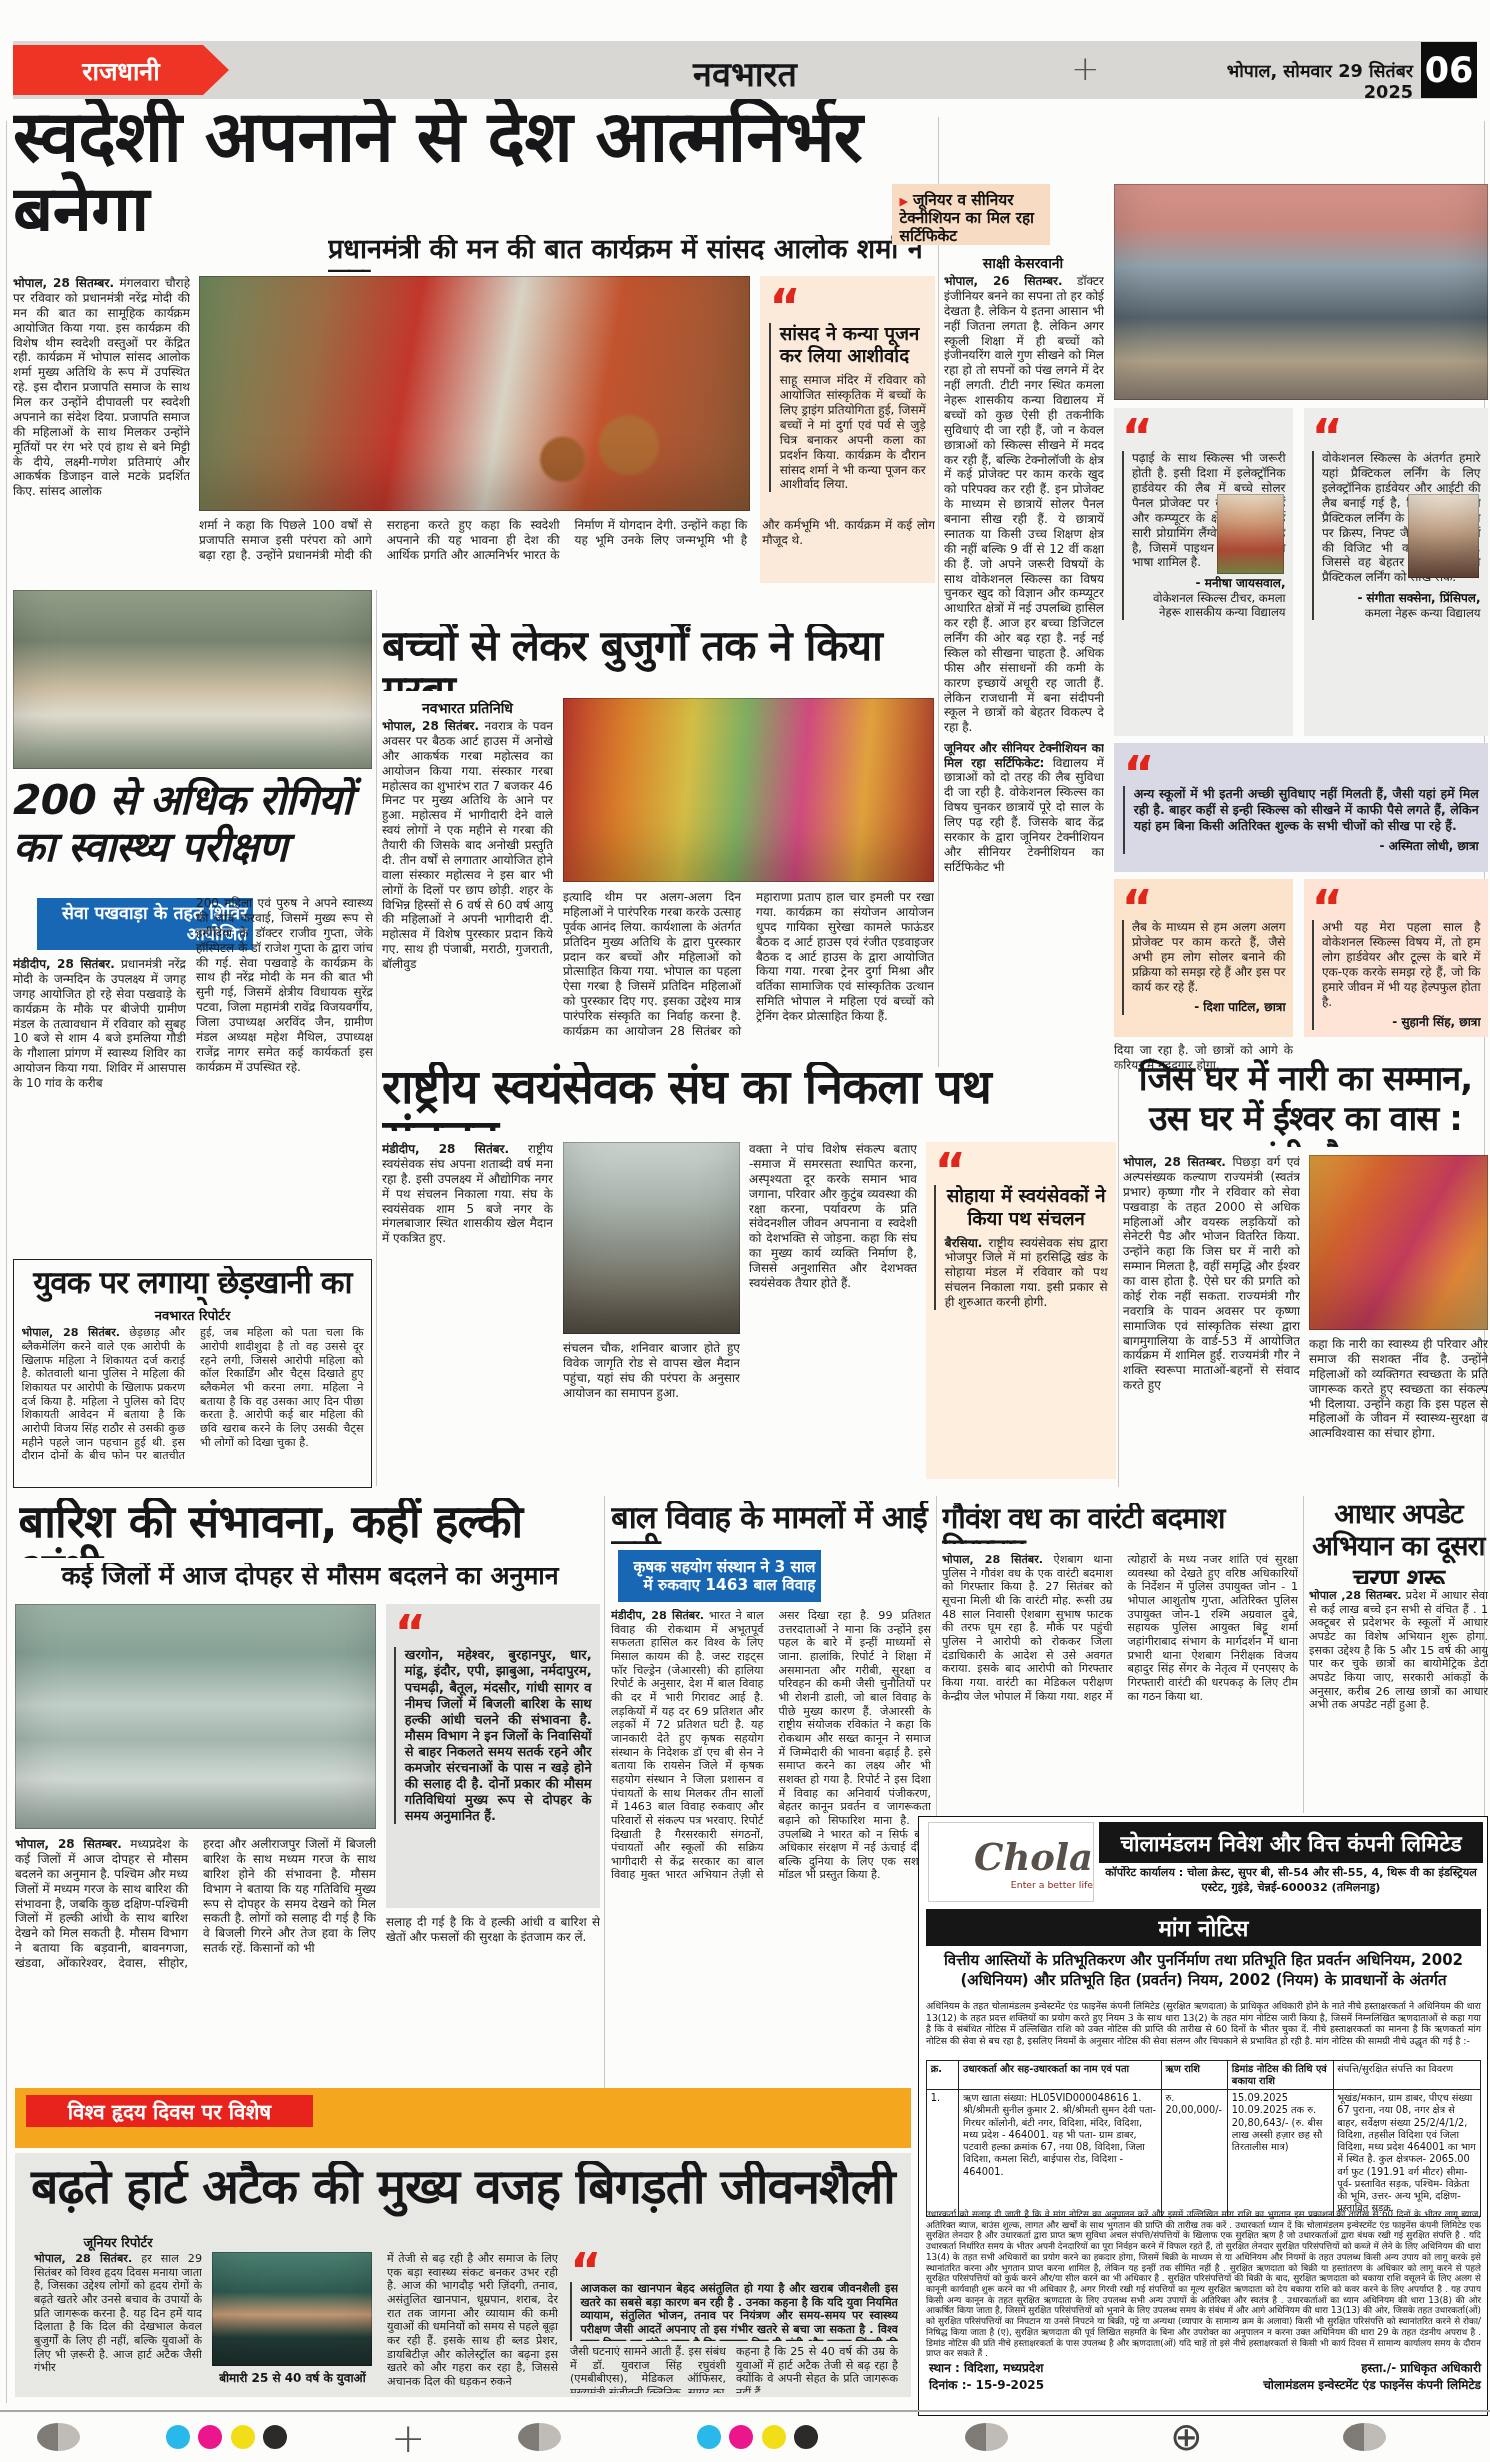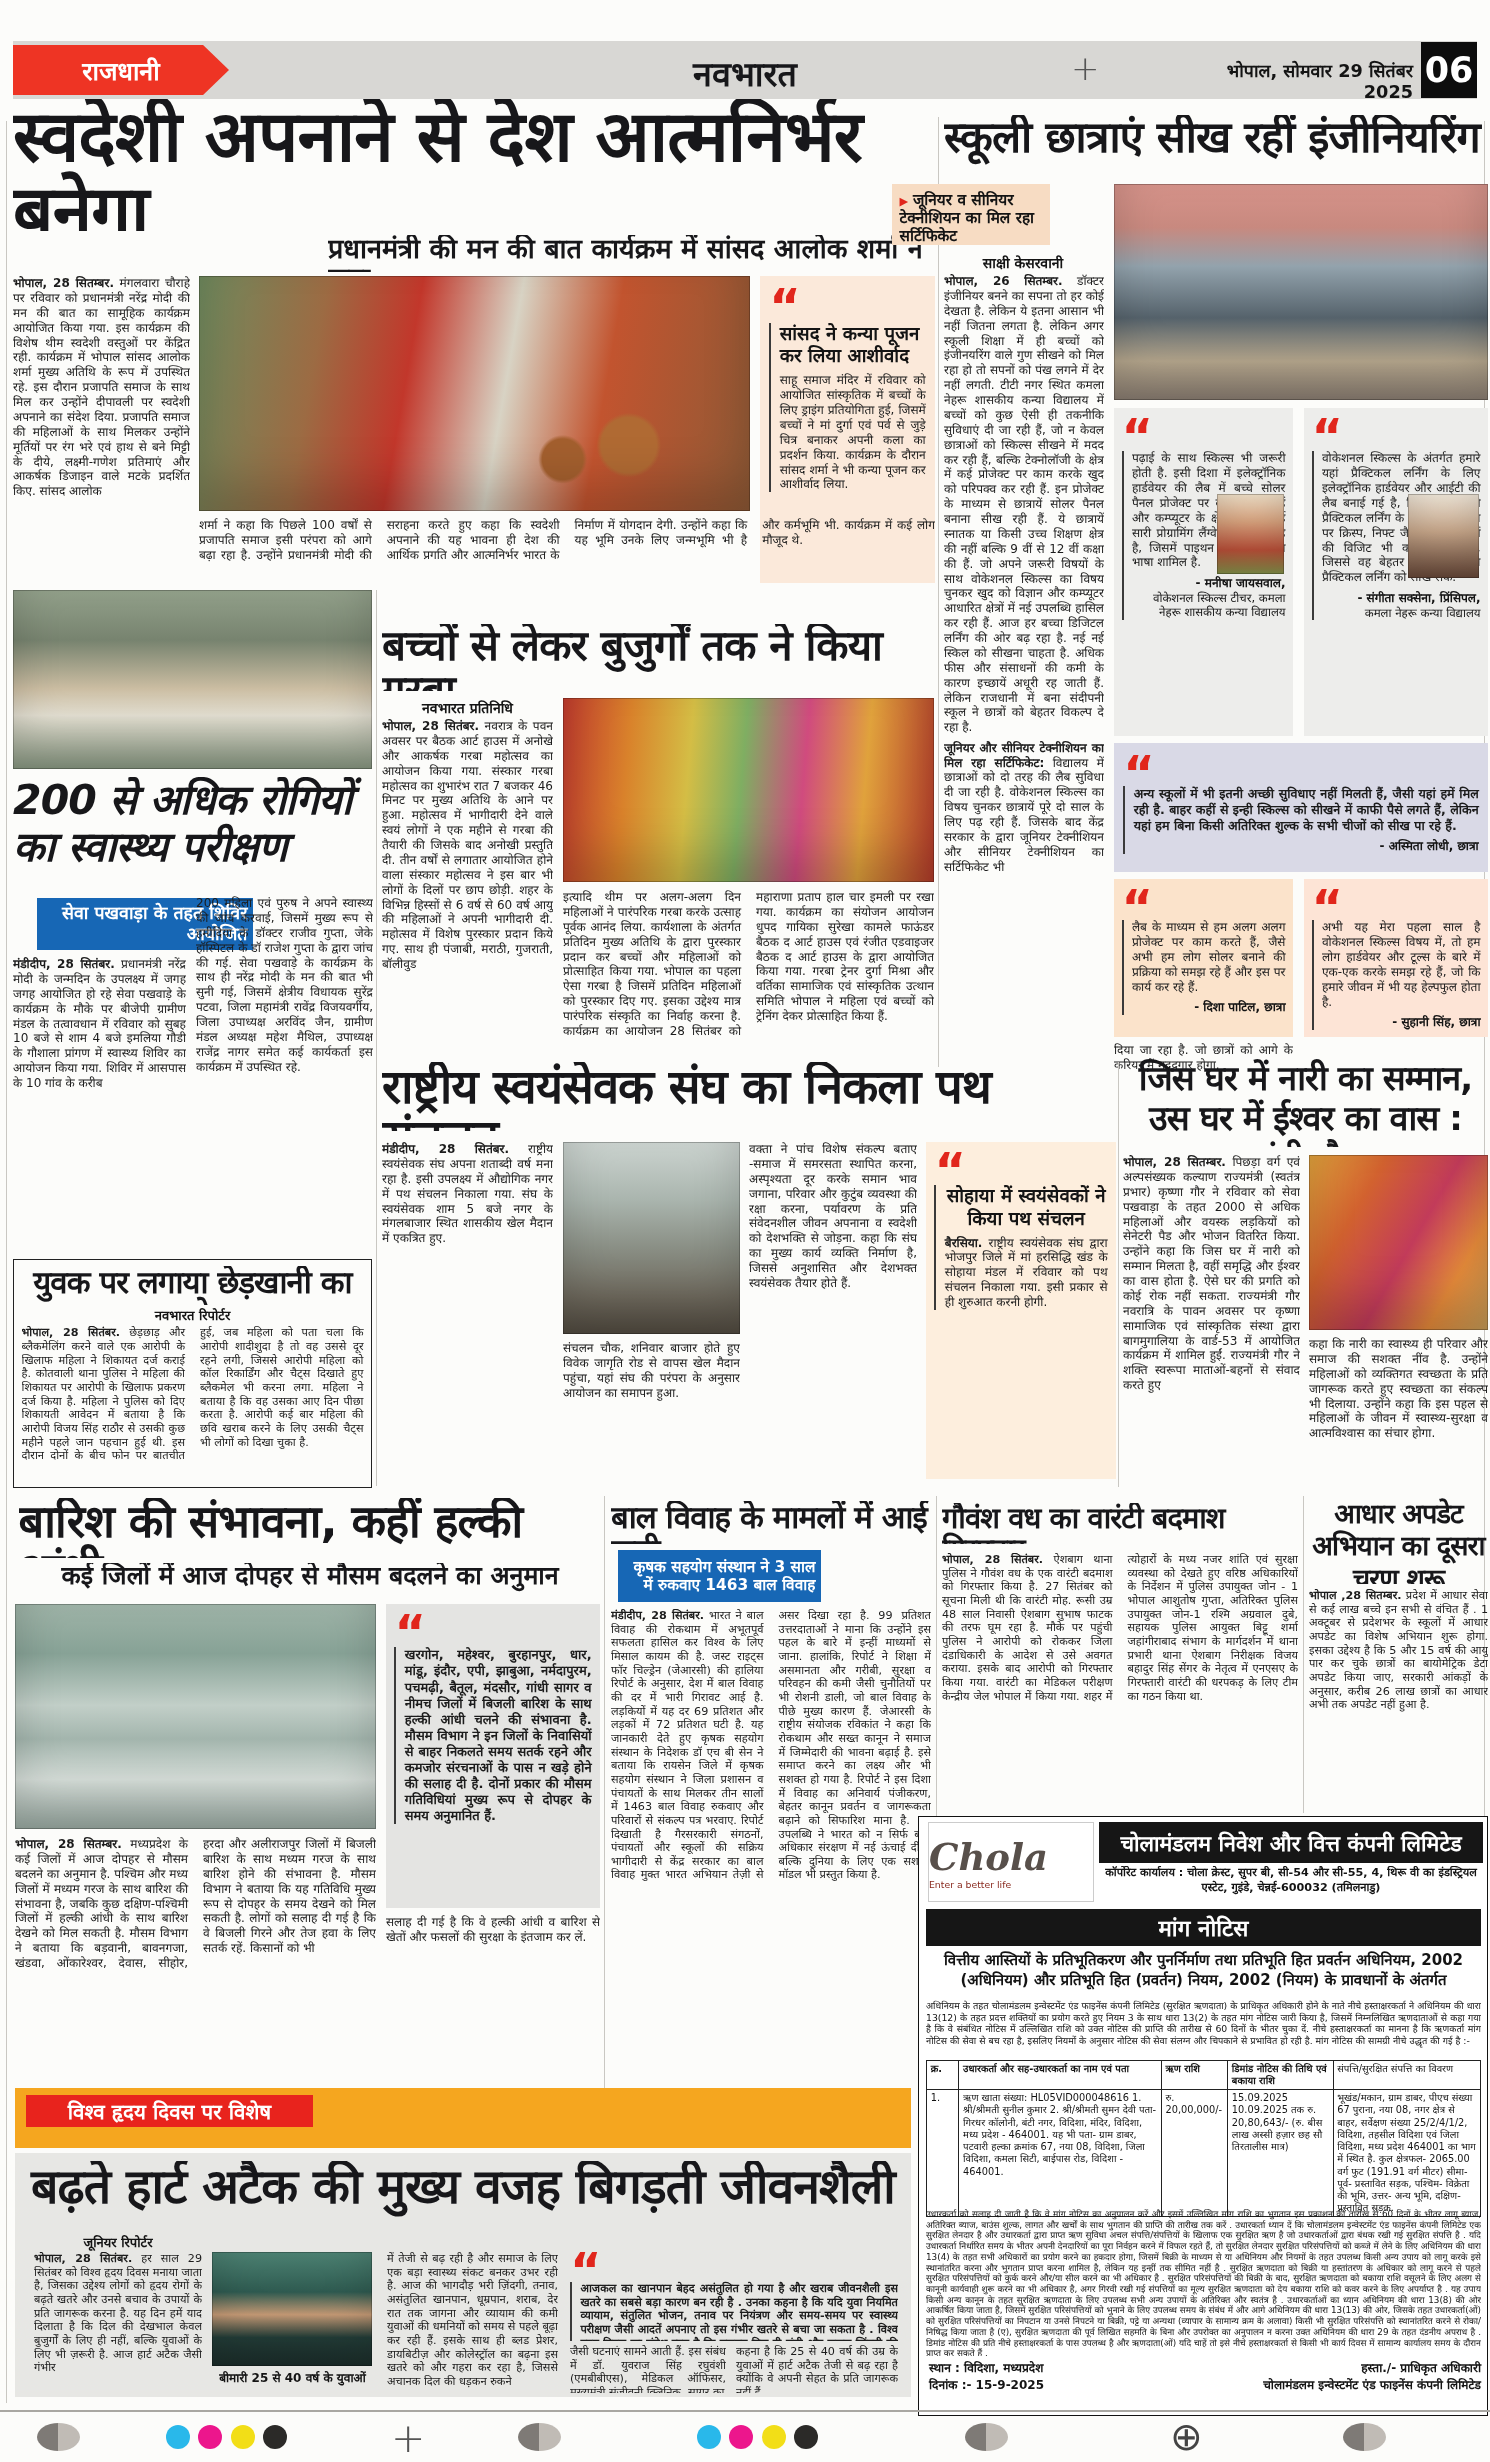--- a/index.html
+++ b/index.html
@@ -65,21 +65,20 @@
   <div class="abs clip" style="left:760px;top:276px;width:175px;height:307px;background:#fbe9da;padding:7.5px 9.3px;">
     <span class="qm">“</span>
     <div class="qline" style="margin-top:5.6px;">
       <div style="font-weight:bold;font-size:18.6px;line-height:1.2;margin-bottom:5.6px;">सांसद ने कन्या पूजन कर लिया आशीर्वाद</div>
       <div class="bt">साहू समाज मंदिर में रविवार को आयोजित सांस्कृतिक में बच्चों के लिए ड्राइंग प्रतियोगिता हुई, जिसमें बच्चों ने मां दुर्गा एवं पर्व से जुड़े चित्र बनाकर अपनी कला का प्रदर्शन किया. कार्यक्रम के दौरान सांसद शर्मा ने भी कन्या पूजन कर आशीर्वाद लिया.</div>
     </div>
   </div>
   <div class="abs c4 bt clip" style="left:199px;top:518px;width:736px;height:104px;">शर्मा ने कहा कि पिछले 100 वर्षों से प्रजापति समाज इसी परंपरा को आगे बढ़ा रहा है. उन्होंने प्रधानमंत्री मोदी की सराहना करते हुए कहा कि स्वदेशी अपनाने की यह भावना ही देश की आर्थिक प्रगति और आत्मनिर्भर भारत के निर्माण में योगदान देगी. उन्होंने कहा कि यह भूमि उनके लिए जन्मभूमि भी है और कर्मभूमि भी. कार्यक्रम में कई लोग मौजूद थे.</div>
 
   <div class="abs vr" style="left:938px;top:117px;height:950px;"></div>
-  <div class="abs hl clip" style="left:944px;top:115px;width:544px;height:63px;font-size:43px;">स्कूली छात्राएं सीख रहीं इंजीनियरिंग</div>
   <div class="abs clip" style="left:892px;top:184px;width:158px;height:61px;background:#f7dcc3;padding:6.5px 5.6px 3.7px 7.5px;">
     <span style="color:#e1261c;font-size:11.2px;">▶</span>
     <span style="font-weight:bold;font-size:15.4px;line-height:1.18;display:inline;">जूनियर व सीनियर टेक्नीशियन का मिल रहा सर्टिफिकेट</span>
   </div>
   <div class="abs jcent bold" style="left:944px;top:253px;width:158px;font-size:14px;">साक्षी केसरवानी</div>
   <div class="abs clip" style="left:944px;top:274px;width:160px;height:885px;">
     <p class="bt"><b>भोपाल, 26 सितम्बर.</b> <span>डॉक्टर इंजीनियर बनने का सपना तो हर कोई देखता है. लेकिन ये इतना आसान भी नहीं जितना लगता है. लेकिन अगर स्कूली शिक्षा में ही बच्चों को इंजीनयरिंग वाले गुण सीखने को मिल रहा हो तो सपनों को पंख लगने में देर नहीं लगती. टीटी नगर स्थित कमला नेहरू शासकीय कन्या विद्यालय में बच्चों को कुछ ऐसी ही तकनीकि सुविधाएं दी जा रही हैं, जो न केवल छात्राओं को स्किल्स सीखने में मदद कर रही हैं, बल्कि टेक्नोलॉजी के क्षेत्र में कई प्रोजेक्ट पर काम करके खुद को परिपक्व कर रही हैं. इन प्रोजेक्ट के माध्यम से छात्रायें सोलर पैनल बनाना सीख रही हैं. ये छात्रायें स्नातक या किसी उच्च शिक्षण क्षेत्र की नहीं बल्कि 9 वीं से 12 वीं कक्षा की हैं. जो अपने जरूरी विषयों के साथ वोकेशनल स्किल्स का विषय चुनकर खुद को विज्ञान और कम्प्यूटर आधारित क्षेत्रों में नई उपलब्धि हासिल कर रही हैं. आज हर बच्चा डिजिटल लर्निंग की ओर बढ़ रहा है. नई नई स्किल को सीखना चाहता है. अधिक फीस और संसाधनों की कमी के कारण इच्छायें अधूरी रह जाती हैं. लेकिन राजधानी में बना संदीपनी स्कूल ने छात्रों को बेहतर विकल्प दे रहा है.</span></p>
     <p class="bt"><b>जूनियर और सीनियर टेक्नीशियन का मिल रहा सर्टिफिकेट:</b> <span>विद्यालय में छात्राओं को दो तरह की लैब सुविधा दी जा रही है. वोकेशनल स्किल्स का विषय चुनकर छात्रायें पूरे दो साल के लिए पढ़ रही हैं. जिसके बाद केंद्र सरकार के द्वारा जूनियर टेक्नीशियन और सीनियर टेक्नीशियन का सर्टिफिकेट भी</span></p>
   </div>
   <div class="abs ph ph-lab" style="left:1114px;top:184px;width:374px;height:216px;"></div>
@@ -219,21 +218,21 @@
   <div class="abs bold jcent clip" style="left:207px;top:2369px;width:171px;font-size:12px;height:22.4px;">बीमारी 25 से 40 वर्ष के युवाओं</div>
   <div class="abs bt sm clip" style="left:387px;top:2252px;width:171px;height:140px;">में तेजी से बढ़ रही है और समाज के लिए एक बड़ा स्वास्थ्य संकट बनकर उभर रही है. आज की भागदौड़ भरी ज़िंदगी, तनाव, असंतुलित खानपान, धूम्रपान, शराब, देर रात तक जागना और व्यायाम की कमी युवाओं की धमनियों को समय से पहले बूढ़ा कर रही हैं. इसके साथ ही ब्लड प्रेशर, डायबिटीज़ और कोलेस्ट्रॉल का बढ़ना इस खतरे को और गहरा कर रहा है, जिससे अचानक दिल की धड़कन रुकने</div>
   <div class="abs clip" style="left:570px;top:2248px;width:328px;height:93px;">
     <span class="qm">“</span>
     <div class="qline bt sm" style="font-weight:600;">आजकल का खानपान बेहद असंतुलित हो गया है और खराब जीवनशैली इस खतरे का सबसे बड़ा कारण बन रही है . उनका कहना है कि यदि युवा नियमित व्यायाम, संतुलित भोजन, तनाव पर नियंत्रण और समय-समय पर स्वास्थ्य परीक्षण जैसी आदतें अपनाए तो इस गंभीर खतरे से बचा जा सकता है . विश्व हृदय दिवस का संदेश स्पष्ट है कि मजबूत दिल ही लंबी और सफल जिंदगी की नींव है और आज की सावधानी कल की सुरक्षा बन सकती है .</div>
   </div>
   <div class="abs bt sm clip" style="left:570px;top:2345px;width:156px;height:48px;">जैसी घटनाएं सामने आती हैं. इस संबंध में डॉ. युवराज सिंह रघुवंशी (एमबीबीएस), मेडिकल ऑफिसर, मुख्यमंत्री संजीवनी क्लिनिक, सागर का</div>
   <div class="abs bt sm clip" style="left:736px;top:2345px;width:162px;height:48px;">कहना है कि 25 से 40 वर्ष की उम्र के युवाओं में हार्ट अटैक तेजी से बढ़ रहा है क्योंकि वे अपनी सेहत के प्रति जागरूक नहीं हैं.</div>
 
   <div class="abs" style="left:918px;top:1816px;width:570px;height:600px;border:1.9px solid #111;background:#fff;"></div>
-  <div class="abs" style="left:928px;top:1822px;width:166px;height:80px;background:#fff;border:0.9px solid #ccc;display:flex;flex-direction:column;align-items:flex-start;justify-content:center;">
+  <div class="abs" style="left:928px;top:1822px;width:166px;height:80px;background:#fff;border:0.9px solid #ccc;display:flex;flex-direction:column;align-items:flex-end;justify-content:center;">
     <span style="font-family:'DejaVu Serif',serif;font-weight:bold;font-style:italic;font-size:37px;color:#58504b;">Chola</span>
     <span style="font-size:9.3px;color:#8a2b20;">Enter a better life</span>
   </div>
   <div class="abs" style="left:1099px;top:1822px;width:384px;height:41px;background:#161616;display:flex;align-items:center;justify-content:center;">
     <span style="color:#fff;font-weight:bold;font-size:21.4px;">चोलामंडलम निवेश और वित्त कंपनी लिमिटेड</span>
   </div>
   <div class="abs jcent bold clip" style="left:1099px;top:1866px;width:384px;height:39px;font-size:11.2px;line-height:1.3;">कॉर्पोरेट कार्यालय : चोला क्रेस्ट, सुपर बी, सी-54 और सी-55, 4, थिरू वी का इंडस्ट्रियल एस्टेट, गुइंडे, चेन्नई-600032 (तमिलनाडु)</div>
   <div class="abs" style="left:926px;top:1909px;width:555px;height:37px;background:#161616;display:flex;align-items:center;justify-content:center;">
     <span style="color:#fff;font-weight:bold;font-size:22.4px;">मांग नोटिस</span>
   </div>

